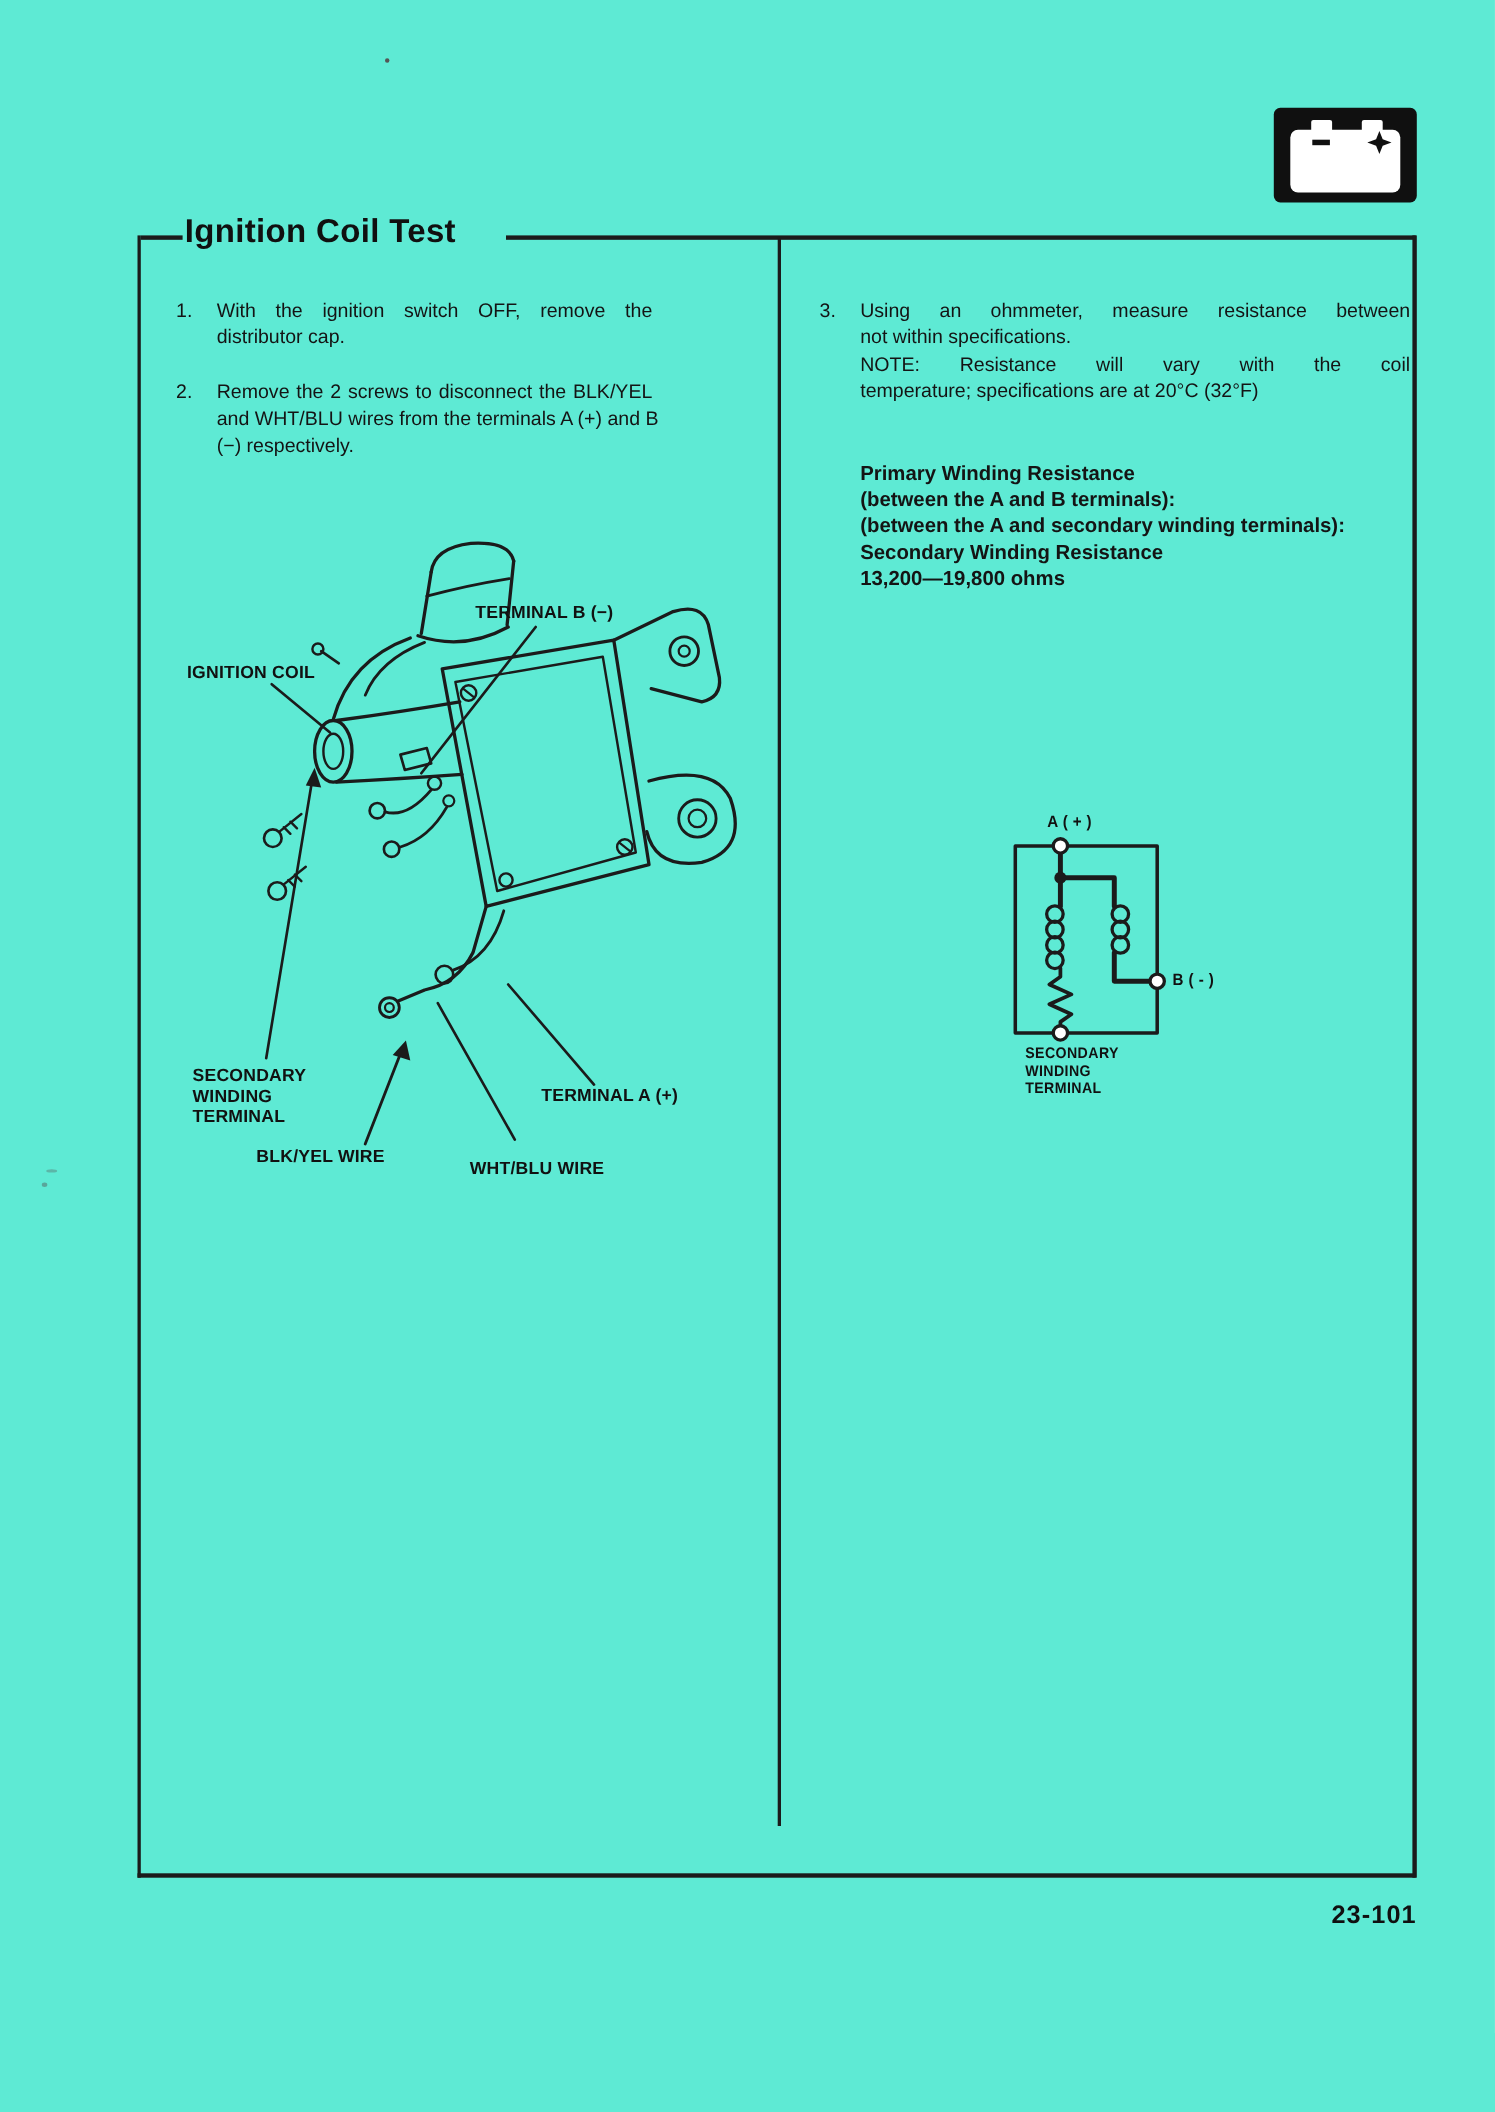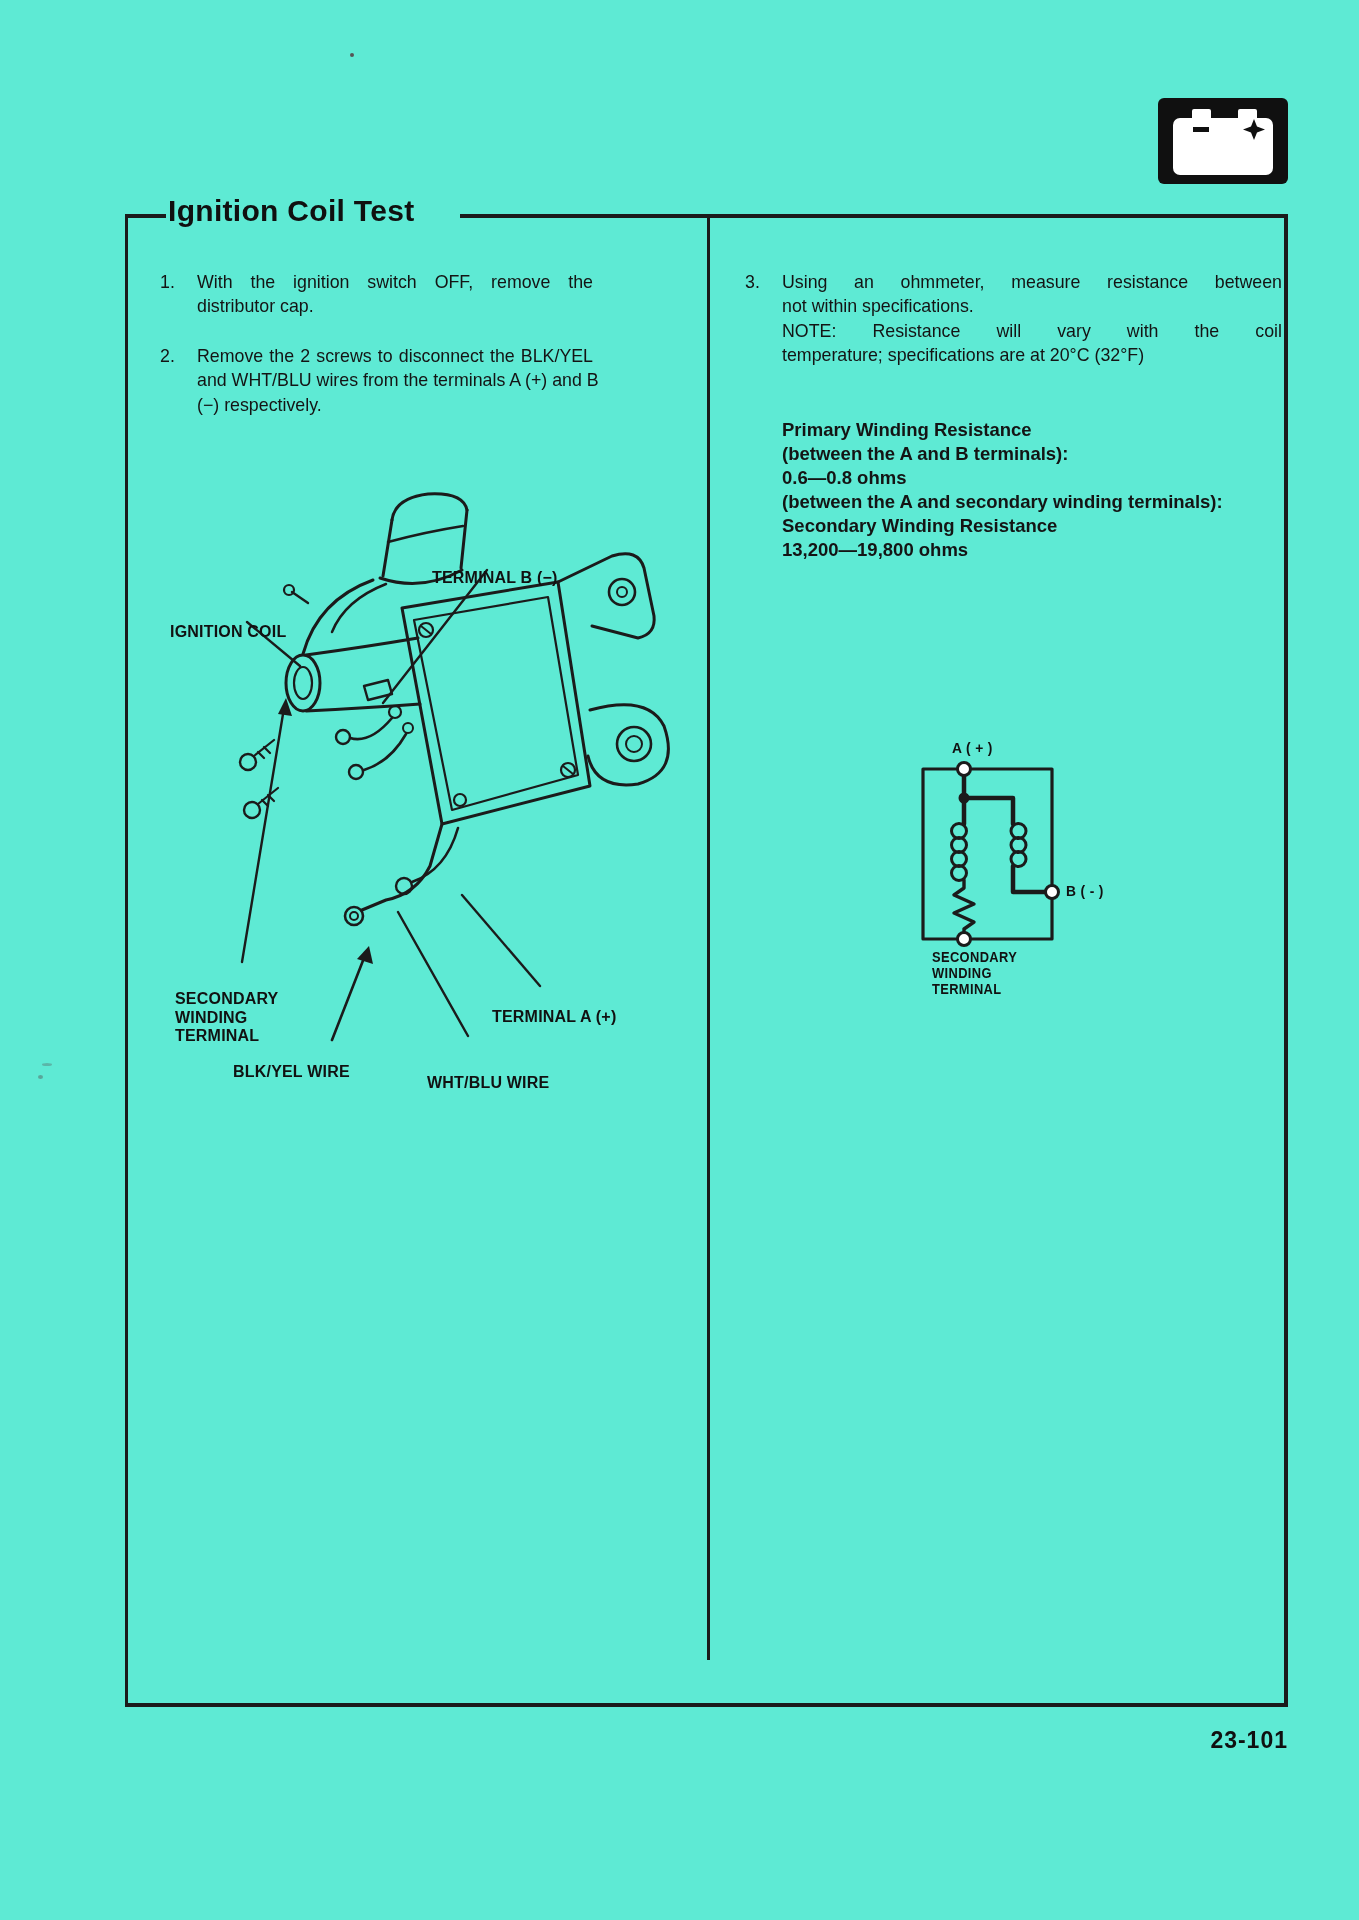--- a/index.html
+++ b/index.html
@@ -19,21 +19,21 @@
   .steplines{flex:1 1 auto;}
   .bline{font-size:17.8px;line-height:24.4px;text-align:justify;text-align-last:justify;
          white-space:nowrap;overflow:visible;}
   .bline.last{text-align-last:left;}
 
   
   .specline{font-size:18.5px;line-height:24px;font-weight:bold;white-space:nowrap;}
 
   
   .dlabel{position:absolute;font-size:16px;line-height:18.6px;font-weight:bold;
-          letter-spacing:0.2px;white-space:pre-line;color:#111;margin-top:20px;}
+          letter-spacing:0.2px;white-space:pre-line;color:#111;}
 
   
   .slabel{position:absolute;font-size:14px;line-height:15.8px;font-weight:bold;
           letter-spacing:0.4px;white-space:pre-line;color:#111;transform:scaleX(0.92);
           transform-origin:left top;}
 
   .pagenum{position:absolute;font-size:23px;font-weight:bold;letter-spacing:1px;color:#101010;
            text-align:right;}
 
   svg{position:absolute;overflow:visible;}
@@ -91,21 +91,20 @@
       <div class="bline">Using an ohmmeter, measure resistance between</div>
       <div class="bline last">not within specifications.</div>
       <div class="bline">NOTE: Resistance will vary with the coil</div>
       <div class="bline last">temperature; specifications are at 20°C (32°F)</div>
     </div>
   </div>
 
   <div class="abs" style="left:782px;top:418px;width:500px;">
     <div class="specline">Primary Winding Resistance</div>
     <div class="specline">(between the A and B terminals):</div>
-    <div class="specline">0.6—0.8 ohms</div>
     <div class="specline">(between the A and secondary winding terminals):</div>
     <div class="specline">Secondary Winding Resistance</div>
     <div class="specline">13,200—19,800 ohms</div>
   </div>
 
   <svg style="left:140px;top:480px;" width="580" height="620" viewBox="0 0 580 620">
 
     <path class="ln" stroke-width="3" d="M252,40 Q255,18 288,14 Q323,12 327,30"></path>
     <path class="ln" stroke-width="3" d="M252,40 L243,96"></path>
     <path class="ln" stroke-width="3" d="M327,30 L321,88"></path>

